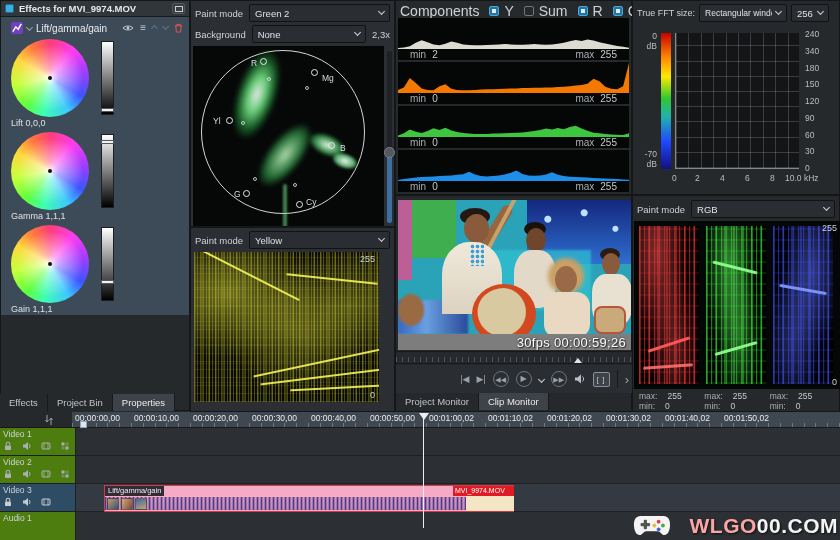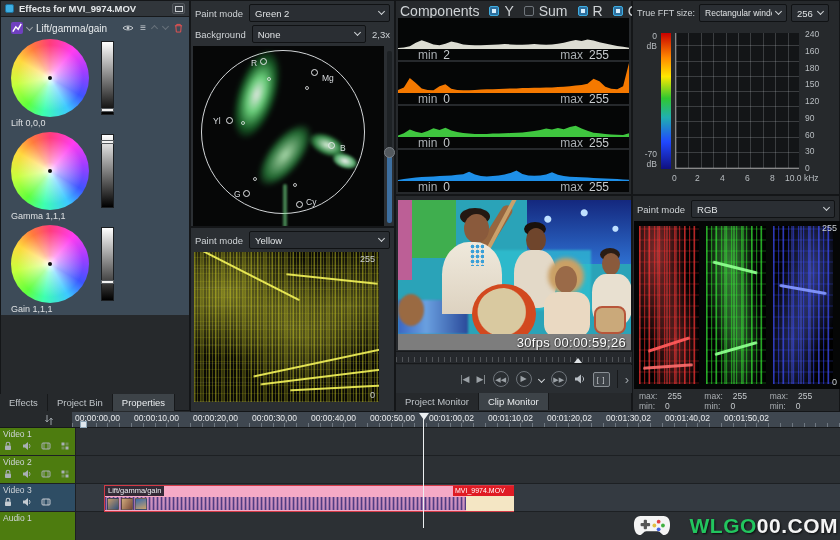--- a/index.html
+++ b/index.html
@@ -77,21 +77,21 @@
       #0a0a05;}
   .wf-line{position:absolute;height:2px;background:rgba(244,244,90,.9);filter:blur(.5px);border-radius:2px;}
   .scope-scale{position:absolute;font-size:9px;color:#c9cdd0;}
 
   
   .hist-panel{left:395px;top:0;width:237px;height:195px;background:#26292c;padding:2px;}
   .hist-head{display:flex;align-items:center;gap:5px;height:15px;padding:0 2px;}
   .hist-head .lbl{font-size:14px;}
   .hist-block{position:relative;background:#050606;margin-bottom:2px;}
   .hist-graph{height:31px;position:relative;overflow:hidden;}
-  .hist-stats{display:flex;font-size:12px;color:#a9aeb2;height:11px;padding:0 20px;align-items:center;background:#050606;}
+  .hist-stats{display:flex;font-size:10px;color:#a9aeb2;height:11px;padding:0 12px;align-items:center;background:#050606;}
   .hist-stats .v{margin-left:6px;color:#c6cacd;}
   .hist-stats .sp{flex:1;}
 
   .mon-panel{left:395px;top:195px;width:237px;height:217px;background:#26292c;}
   .mon-frame{position:absolute;left:2px;top:4px;width:233px;height:134px;overflow:hidden;background:#2aa3b8;}
   .mf{position:absolute;}
   .mon-graybar{position:absolute;left:2px;top:138px;width:233px;height:16px;background:#7d7d7d;
     display:flex;align-items:center;justify-content:flex-end;padding-right:5px;}
   .mon-tc{font-size:13px;color:#fdfdfd;text-shadow:0 0 2px #2e2e2e,1px 1px 1px #2e2e2e;letter-spacing:.3px;}
   .mon-scrub{position:absolute;left:0;top:155px;width:237px;height:13px;background:#26292d;border-top:1px solid #17191b;border-bottom:1px solid #17191b;}
@@ -170,21 +170,21 @@
     background:
       repeating-linear-gradient(90deg, rgba(64,48,122,.95) 0 1px, rgba(92,72,152,.55) 1px 2px, rgba(120,100,180,.28) 2px 3px, rgba(90,70,150,.5) 3px 4px),
       linear-gradient(180deg, rgba(246,170,198,.25), rgba(80,60,140,.15));}
   .clip-thumb{position:absolute;top:12px;width:12px;height:12px;border:1px solid rgba(40,40,60,.5);}
   .playhead-tri{position:absolute;left:419px;top:1px;width:0;height:0;border-left:5px solid transparent;border-right:5px solid transparent;border-top:7px solid #eceff1;}
   .playhead-line{position:absolute;left:423px;top:1px;width:1px;height:115px;background:#eceff1;}
 
   
   .watermark{position:absolute;right:2px;bottom:2px;display:flex;align-items:center;gap:2px;z-index:50;}
   .wm-text{font-size:21px;font-weight:800;letter-spacing:.5px;text-shadow:1px 1px 2px rgba(0,0,0,.75);}
-  .wm-pre{color:#22c55e;margin-left:16px;}
+  .wm-pre{color:#fca5a5;margin-left:16px;}
   .wm-suf{color:#f4f4f4;}
 </style>
 </head>
 <body>
 
 <div class="app">
 
   <div class="panel fx-panel">
     <div class="fx-title">
       <span class="fx-title-icon"></span>
@@ -469,21 +469,21 @@
         <span class="ddlabel">256</span>
           <span class="chev"></span>
       </div>
     </div>
     <span class="spec-db" style="left:2px;top:30px;"><span>0</span><br><span>dB</span></span>
     <span class="spec-db" style="left:2px;top:148px;"><span>-70</span><br><span>dB</span></span>
     <div class="spec-grad"></div>
     <div class="spec-plot"></div>
     <div class="spec-yticks">
       <span>240</span>
-        <span>160</span>
+        <span>340</span>
         <span>180</span>
       <span>150</span>
         <span>120</span>
         <span>90</span>
       <span>60</span>
         <span>30</span>
         <span>0</span>
     </div>
     <span class="spec-x" style="left:39px;">0</span>
     <span class="spec-x" style="left:62px;">2</span>

